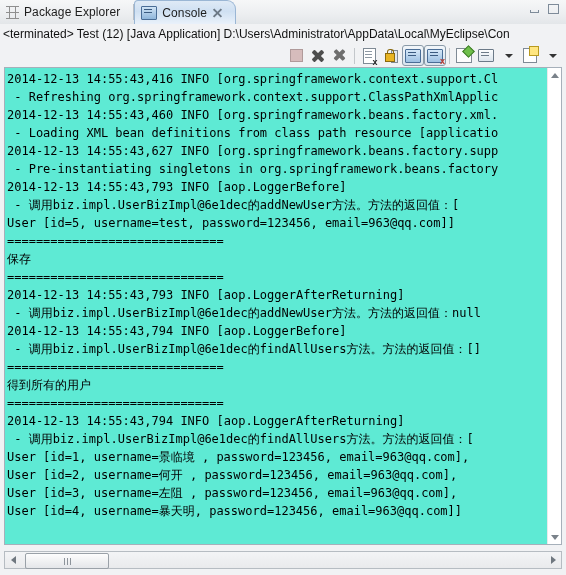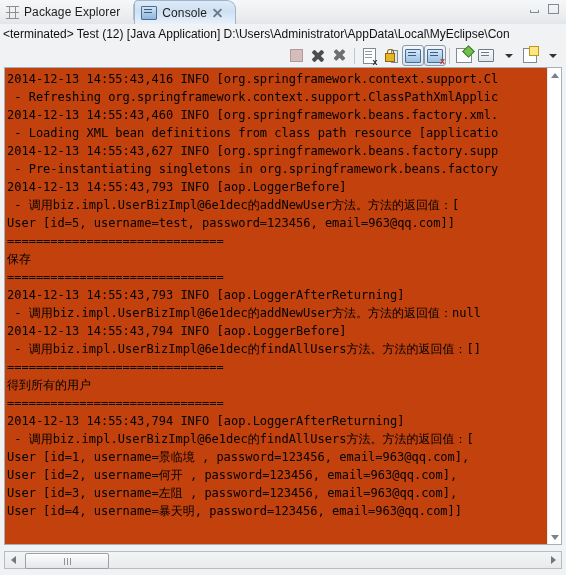--- a/index.html
+++ b/index.html
@@ -217,21 +217,21 @@
   .g-caret {
     width:0; height:0; border-left:4px solid transparent; border-right:4px solid transparent;
     border-top:4px solid #333; margin-left:2px;
   }
 
   
   .console-wrap {
     position:absolute; left:4px; top:67px;
     width: 558px; height: 478px;
     border:1px solid #a6b0ba;
-    background:#c2410c;
+    background:#5eead4;
     box-sizing:border-box;
     overflow:hidden;
   }
   .console-text {
     position:absolute; left:0; top:0;
     width: 544px; height: 476px;
     padding: 2px 0 0 2px;
     box-sizing:border-box;
     font-family: "DejaVu Sans Mono", "Liberation Mono", monospace;
     font-size: 12px;

